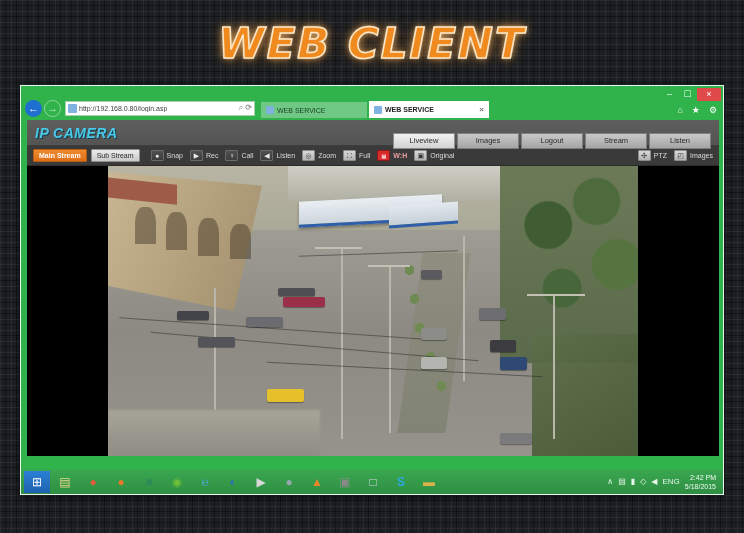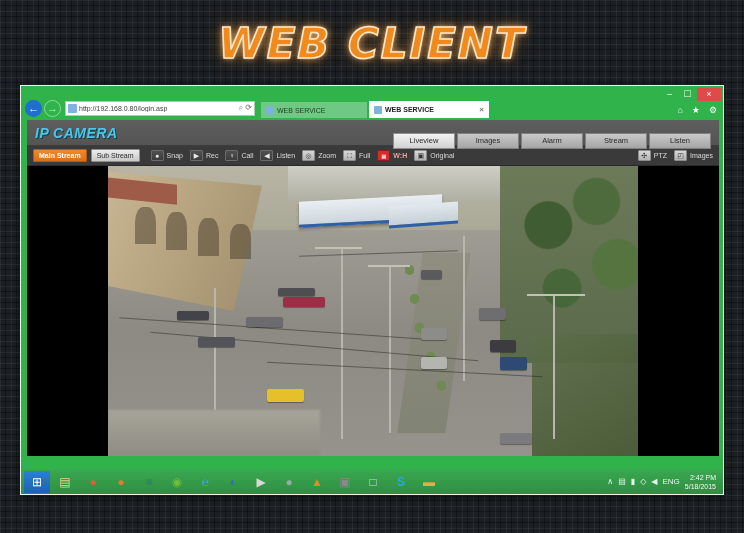--- a/index.html
+++ b/index.html
@@ -572,21 +572,21 @@
       </div>
     </div>
 
     <div id="page">
 
       <div id="app-header">
         <span id="app-logo">IP CAMERA</span>
         <div id="app-nav">
           <div class="nav-tab active">Liveview</div>
           <div class="nav-tab">Images</div>
-          <div class="nav-tab">Alarm</div>
+          <div class="nav-tab">Logout</div>
           <div class="nav-tab">Stream</div>
           <div class="nav-tab">Listen</div>
         </div>
       </div>
 
       <div id="toolbar">
         <div class="stream-btn main">Main Stream</div>
         <div class="stream-btn sub">Sub Stream</div>
 
         <div class="tool-item">

